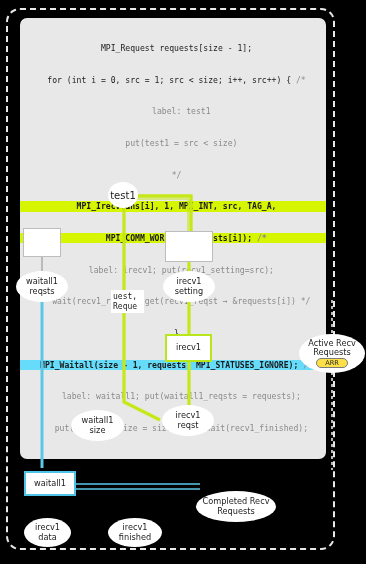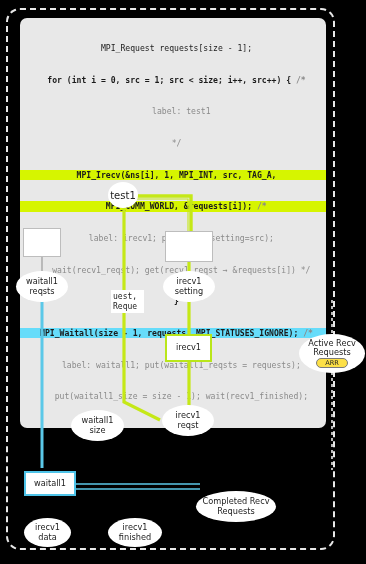--- a/index.html
+++ b/index.html
@@ -43,21 +43,21 @@
     line-height: 10.55px;
     color: #1a1a1a;
     white-space: pre;
     overflow: hidden;
     text-align: center;
   }
   .code-line {
     padding-left: 7px;
     white-space: pre;
   }
-  .code-line.bold { font-weight: bold; }
+  .code-line.bold { font-weight: normal; }
   .cmt { color: #8a8a8a; }
   .hl-green   { background: #d6f500; font-weight: bold; }
   .hl-cyan    { background: #66dcfa; font-weight: bold; }
 
   
   #graph { position: absolute; left: 0; top: 0; width: 366px; height: 564px; }
 
   .node { position: absolute; box-sizing: border-box; }
 
   .ellipse {
@@ -121,20 +121,21 @@
 <body>
 
 <div id="canvas">
 
   <div id="outer-frame"></div>
 
   <div id="code-block">
     <div class="code-line"><span>MPI_Request requests[size - 1];</span></div>
     <div class="code-line bold"><span>for (int i = 0, src = 1; src &lt; size; i++, src++) {</span><span class="cmt"> /*</span></div>
     <div class="code-line cmt"><span>  label: test1</span></div>
+    <div class="code-line cmt"><span>  put(test1 = src &lt; size)</span></div>
     <div class="code-line cmt"><span>*/</span></div>
     <div class="code-line hl-green"><span>MPI_Irecv(&amp;ns[i], 1, MPI_INT, src, TAG_A,</span></div>
     <div class="code-line hl-green"><span>    MPI_COMM_WORLD, &amp;requests[i]);</span><span class="cmt"> /*</span></div>
     <div class="code-line cmt"><span>  label: irecv1; put(recv1_setting=src);</span></div>
     <div class="code-line cmt"><span>  wait(recv1_reqst); get(recv1_reqst → &amp;requests[i]) */</span></div>
     <div class="code-line bold"><span>}</span></div>
     <div class="code-line hl-cyan"><span>MPI_Waitall(size - 1, requests, MPI_STATUSES_IGNORE);</span><span class="cmt"> /*</span></div>
     <div class="code-line cmt"><span>  label: waitall1; put(waitall1_reqsts = requests);</span></div>
     <div class="code-line cmt"><span>  put(waitall1_size = size - 1); wait(recv1_finished);</span></div>
   </div>

